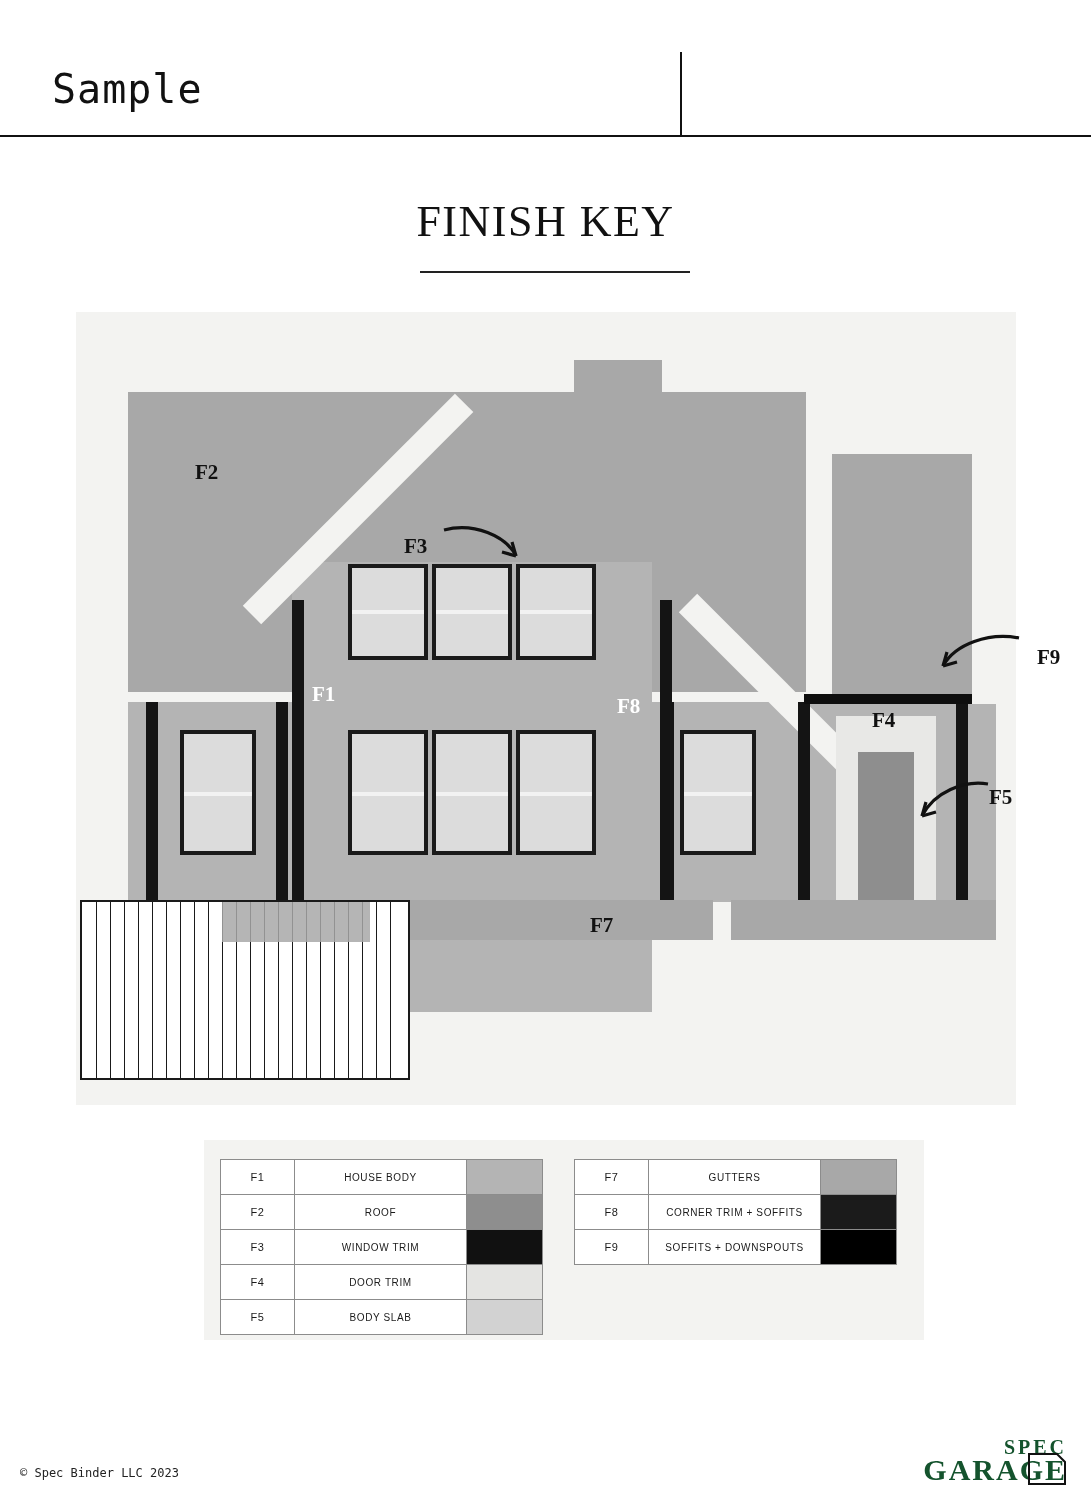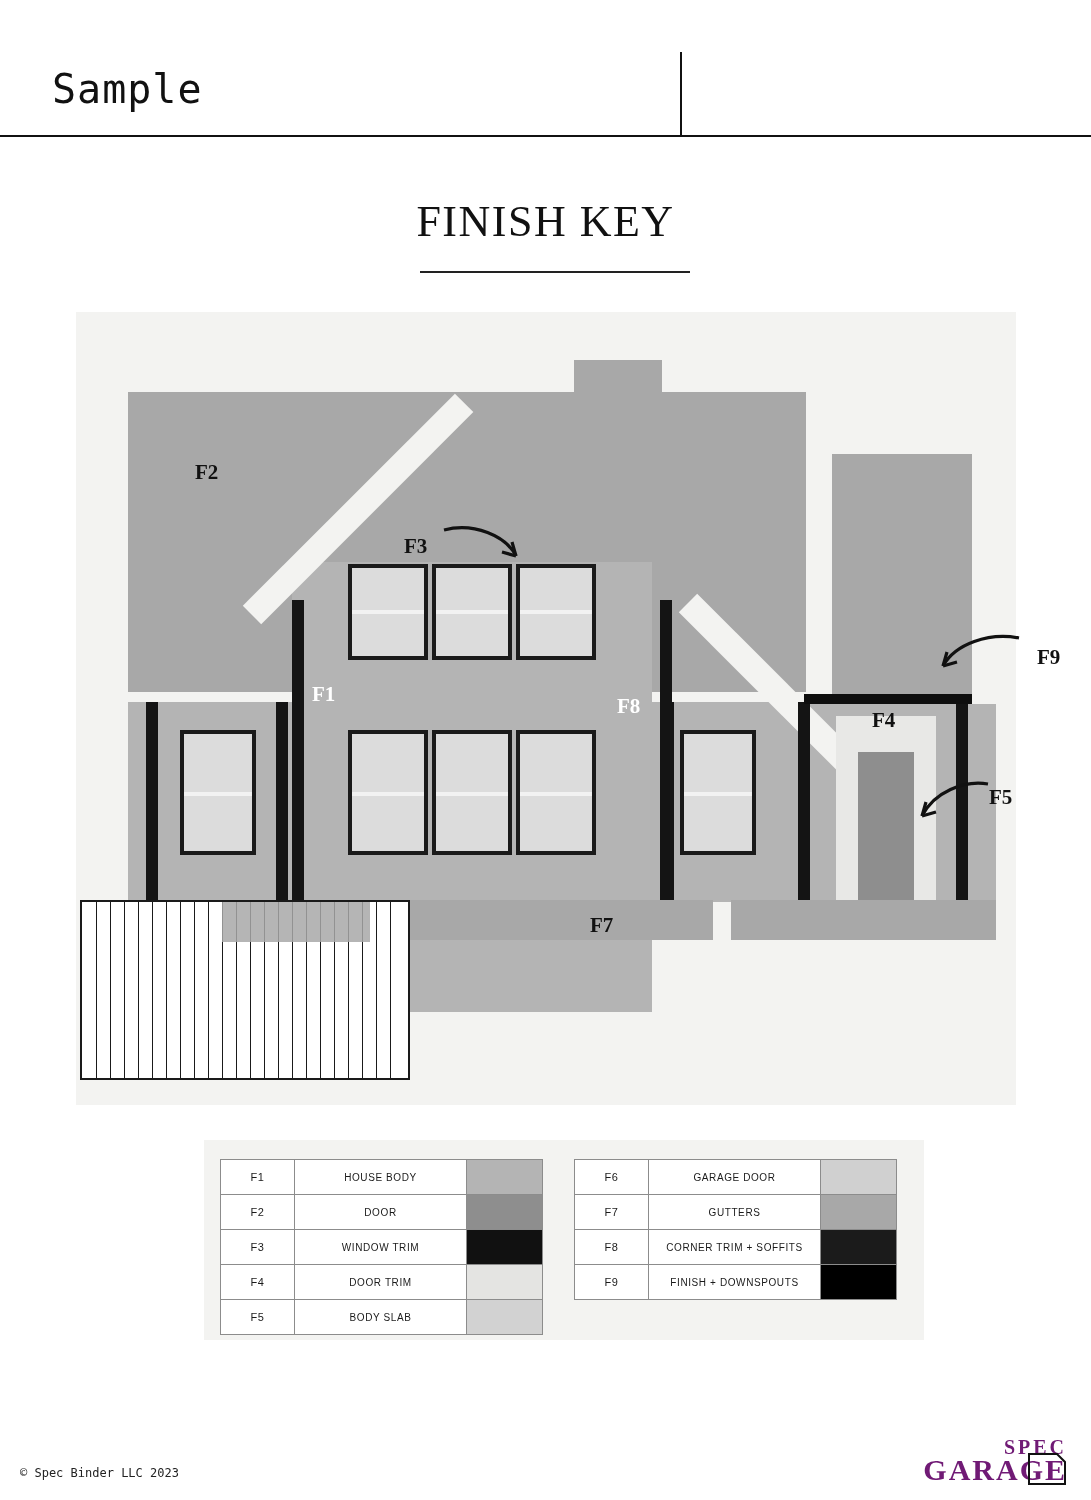--- a/index.html
+++ b/index.html
@@ -170,21 +170,21 @@
     font-family: "DejaVu Sans Mono", monospace;
     font-size: 12px;
     color: #222222;
   }
   .logo {
     position: absolute;
     right: 24px; top: 1438px;
     text-align: right;
     font-family: "Liberation Serif", serif;
     line-height: 0.92;
-    color: #701a75;
+    color: #14532d;
   }
   .logo .l1 { font-size: 20px; letter-spacing: 3px; font-weight: bold; }
   .logo .l2 { font-size: 30px; letter-spacing: 2px; font-weight: bold; }
   .logo-mark {
     position: absolute;
     right: 24px; top: 1452px;
     width: 40px; height: 34px;
   }
 </style>
 </head>
@@ -310,21 +310,21 @@
   <div class="legend-wrap">
     <table class="tbl tbl-left">
       <tbody>
         <tr>
           <td class="code">F1</td>
           <td class="name">HOUSE BODY</td>
           <td class="sw" style="background:#b4b4b4"></td>
         </tr>
         <tr>
           <td class="code">F2</td>
-          <td class="name">DOOR</td>
+          <td class="name">ROOF</td>
           <td class="sw" style="background:#8e8e8e"></td>
         </tr>
         <tr>
           <td class="code">F3</td>
           <td class="name">WINDOW TRIM</td>
           <td class="sw" style="background:#111111"></td>
         </tr>
         <tr>
           <td class="code">F4</td>
           <td class="name">DOOR TRIM</td>
@@ -334,37 +334,32 @@
           <td class="code">F5</td>
           <td class="name">BODY SLAB</td>
           <td class="sw" style="background:#d2d2d2"></td>
         </tr>
       </tbody>
     </table>
 
     <table class="tbl tbl-right">
       <tbody>
         <tr>
-          <td class="code">F6</td>
-          <td class="name">GARAGE DOOR</td>
-          <td class="sw" style="background:#d0d0d0"></td>
-        </tr>
-        <tr>
           <td class="code">F7</td>
           <td class="name">GUTTERS</td>
           <td class="sw" style="background:#a8a8a8"></td>
         </tr>
         <tr>
           <td class="code">F8</td>
           <td class="name">CORNER TRIM + SOFFITS</td>
           <td class="sw" style="background:#1b1b1b"></td>
         </tr>
         <tr>
           <td class="code">F9</td>
-          <td class="name">FINISH + DOWNSPOUTS</td>
+          <td class="name">SOFFITS + DOWNSPOUTS</td>
           <td class="sw" style="background:#000000"></td>
         </tr>
       </tbody>
     </table>
   </div>
 
   <div class="footer-text">© Spec Binder LLC 2023</div>
   <div class="logo">
     <div class="l1">SPEC</div>
     <div class="l2">GARAGE</div>

